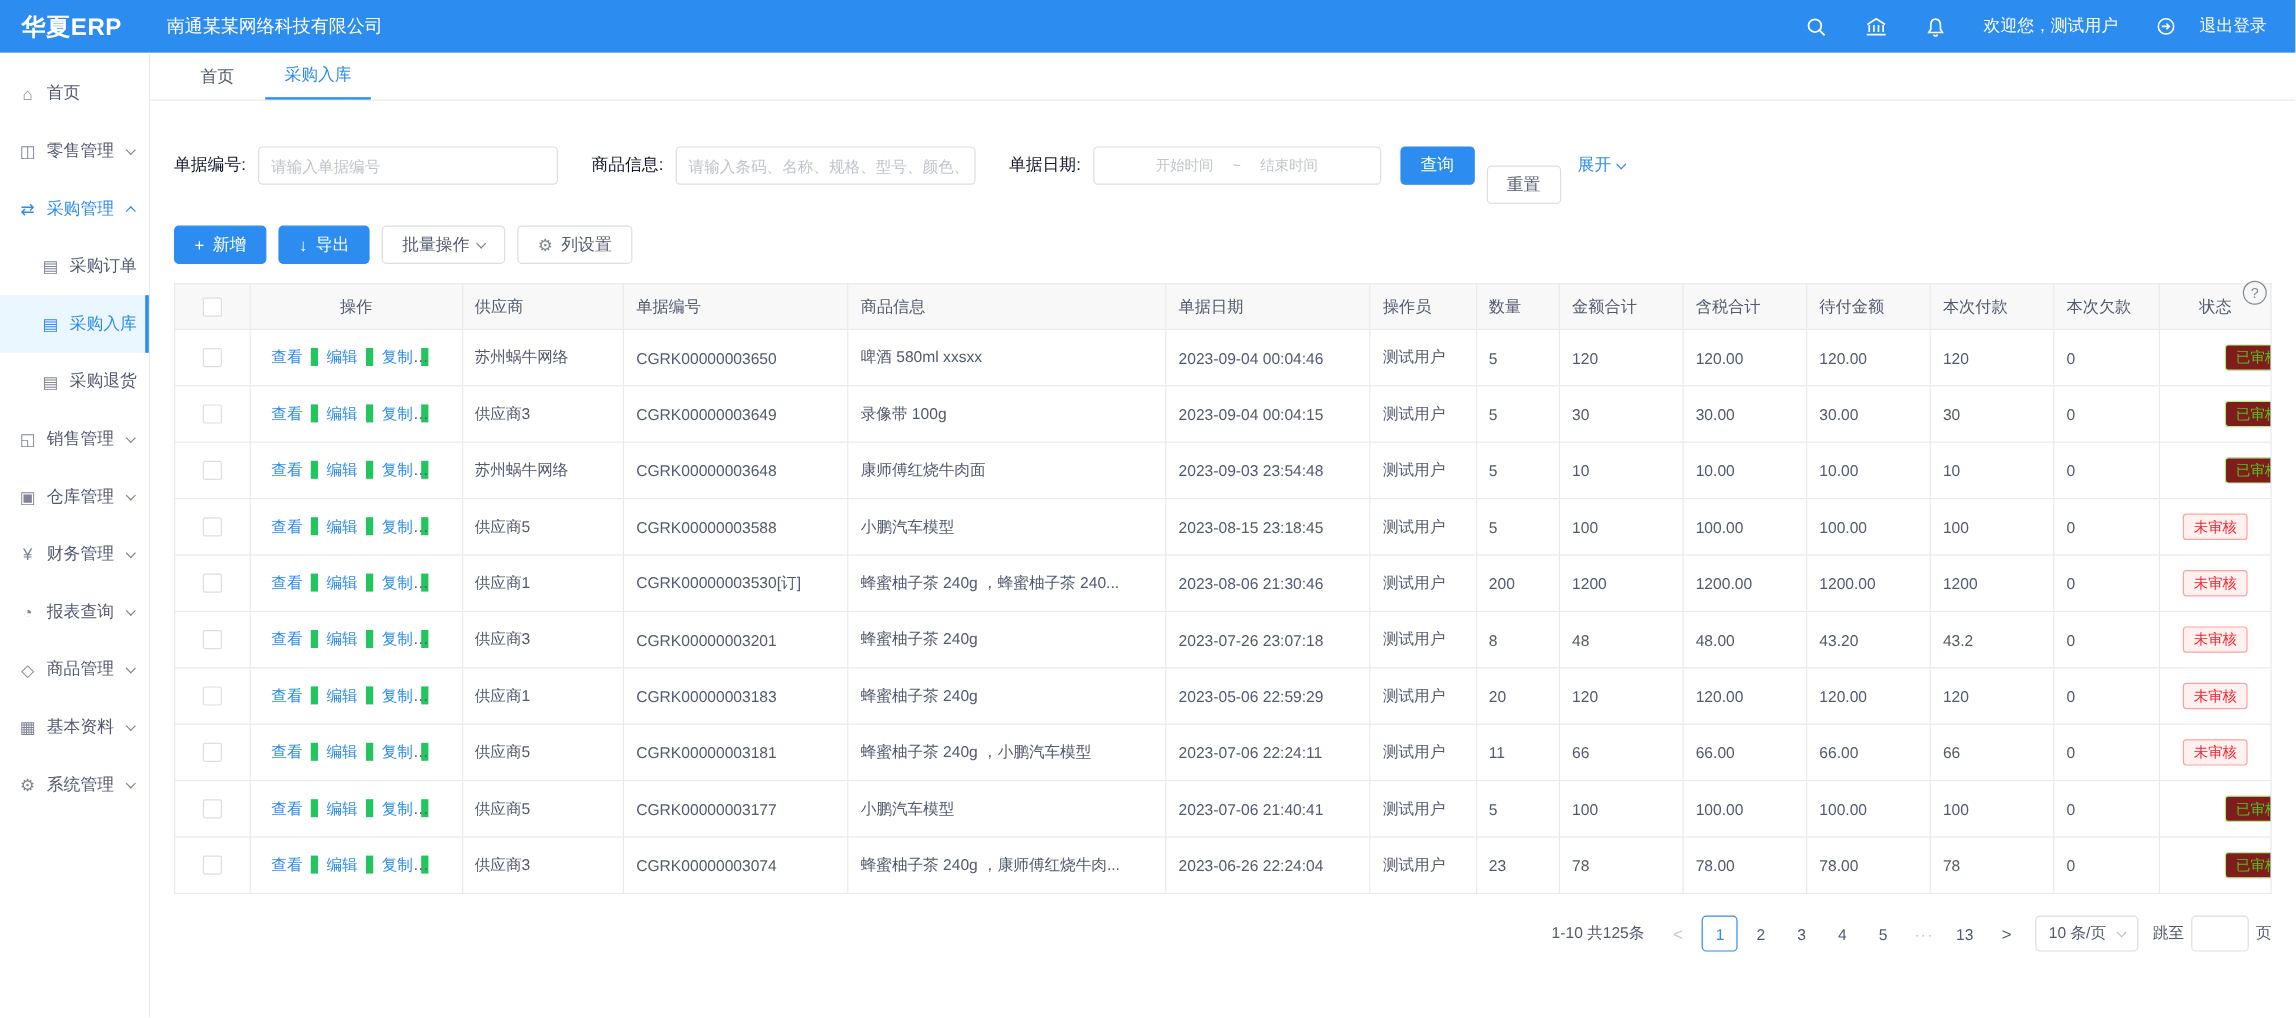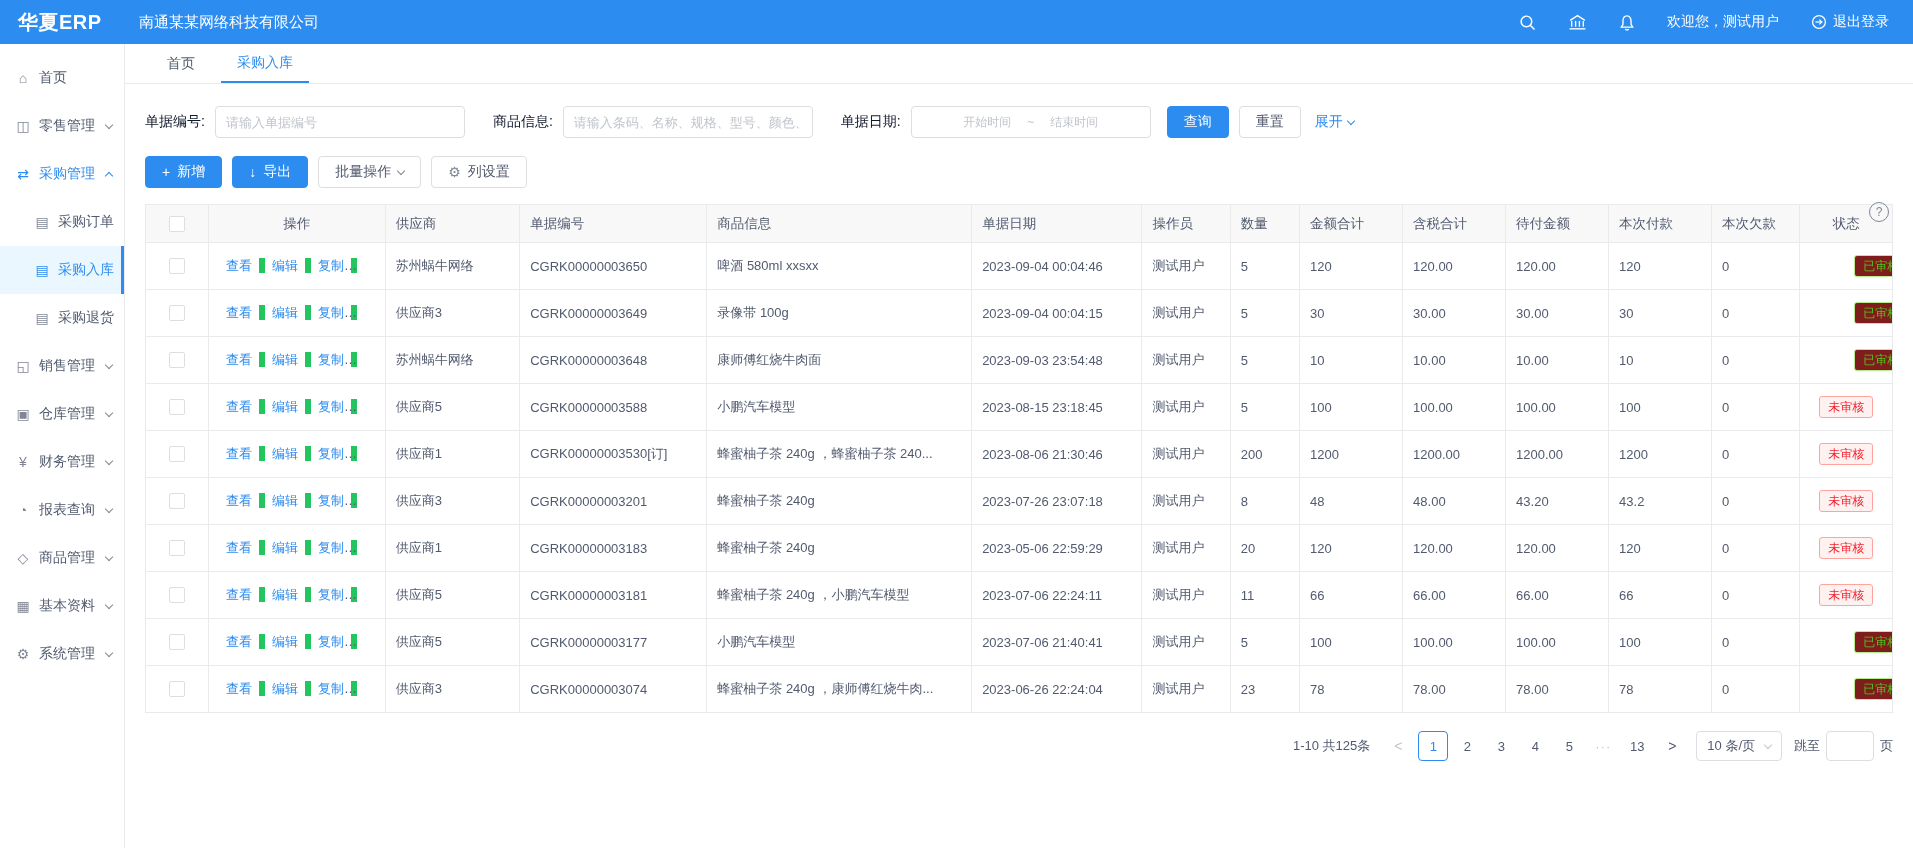--- a/index.html
+++ b/index.html
@@ -4,21 +4,21 @@
 <style>
   * { margin:0; padding:0; box-sizing:border-box; }
   html,body { width:1913px; height:848px; overflow:hidden; background:#fff;
     font-family:"Liberation Sans", sans-serif; }
   
   .header { height:44px; background:#2d8cf0; color:#fff; display:flex; align-items:center; }
   .logo { width:125px; padding-left:18px; font-size:20px; font-weight:bold; letter-spacing:.5px; cursor:pointer; white-space:nowrap; }
   .company { font-size:15px; margin-left:14px; }
   .header-right { margin-left:auto; display:flex; align-items:center; gap:32px; padding-right:24px; font-size:14px; }
   .hicon { display:inline-flex; align-items:center; cursor:pointer; }
-  .logout { display:inline-flex; align-items:center; gap:6px; cursor:pointer; }
+  .logout { display:inline-flex; align-items:center; gap:20px; cursor:pointer; }
   
   .layout { display:flex; height:804px; }
   .sidebar { width:125px; border-right:1px solid #e8eaec; background:#fff; padding-top:10px; flex-shrink:0; }
   .side-item { height:48px; display:flex; align-items:center; padding:0 12px 0 14px; font-size:14px; color:#515a6e; cursor:pointer; }
   .side-item .sicon { width:18px; margin-right:7px; font-size:14px; color:#808695; text-align:center; flex-shrink:0; }
   .side-item.child { padding-left:33px; }
   .side-item.active { color:#2d8cf0; }
   .side-item.active .sicon { color:#2d8cf0; }
   .side-item.selected { background:#ebf7ff; color:#2d8cf0; border-right:3px solid #2d8cf0; }
   .side-item.selected .sicon { color:#2d8cf0; }
@@ -38,21 +38,21 @@
   .filter-row { display:flex; align-items:center; margin-top:22px; }
   .filter-item { display:flex; align-items:center; margin-right:28px; }
   .flabel { font-size:14px; color:#0f172a; margin-right:10px; white-space:nowrap; }
   input.text { height:32px; border:1px solid #dcdee2; border-radius:4px; padding:0 10px; font-size:13px; width:250px; color:#515a6e; outline:none; }
   input::placeholder { color:#c0c4cc; }
   .date-range { height:32px; width:240px; border:1px solid #dcdee2; border-radius:4px; display:flex; align-items:center; justify-content:center; gap:16px; color:#c0c4cc; font-size:12px; cursor:pointer; }
   .btn { height:32px; padding:0 16px; border:1px solid #dcdee2; border-radius:4px; background:#fff; color:#515a6e; font-size:14px; display:inline-flex; align-items:center; gap:7px; cursor:pointer; white-space:nowrap; }
   .btn.primary { background:#2d8cf0; border-color:#2d8cf0; color:#fff; }
   .btn .chev { border-color:#808695; }
   .btn .ic { font-size:14px; line-height:1; }
-  .gap8 { margin-left:10px; }
+  .gap8 { margin-left:10px;margin-top:32px; }
   .expand { color:#2d8cf0; font-size:14px; display:inline-flex; align-items:center; gap:5px; cursor:pointer; margin-left:14px; }
   .expand .chev { border-color:#2d8cf0; }
   
   .toolbar { display:flex; align-items:center; gap:10px; margin-top:18px; }
   .help { position:absolute; right:24px; margin-top:14px; width:20px; height:20px; border:1px solid #808695; border-radius:50%; display:flex; align-items:center; justify-content:center; font-size:12px; color:#808695; cursor:pointer; }
   
   table { width:100%; border-collapse:collapse; margin-top:16px; table-layout:fixed; font-size:13px; color:#515a6e; }
   th { background:#f8f8f9; font-weight:500; color:#515a6e; height:38px; border:1px solid #e8eaec; text-align:left; padding:0 10px; font-size:13.5px; white-space:nowrap; }
   td { height:47px; border:1px solid #e8eaec; padding:0 10px; overflow:hidden; white-space:nowrap; text-overflow:ellipsis; }
   .col-check { width:60px; text-align:center; }

